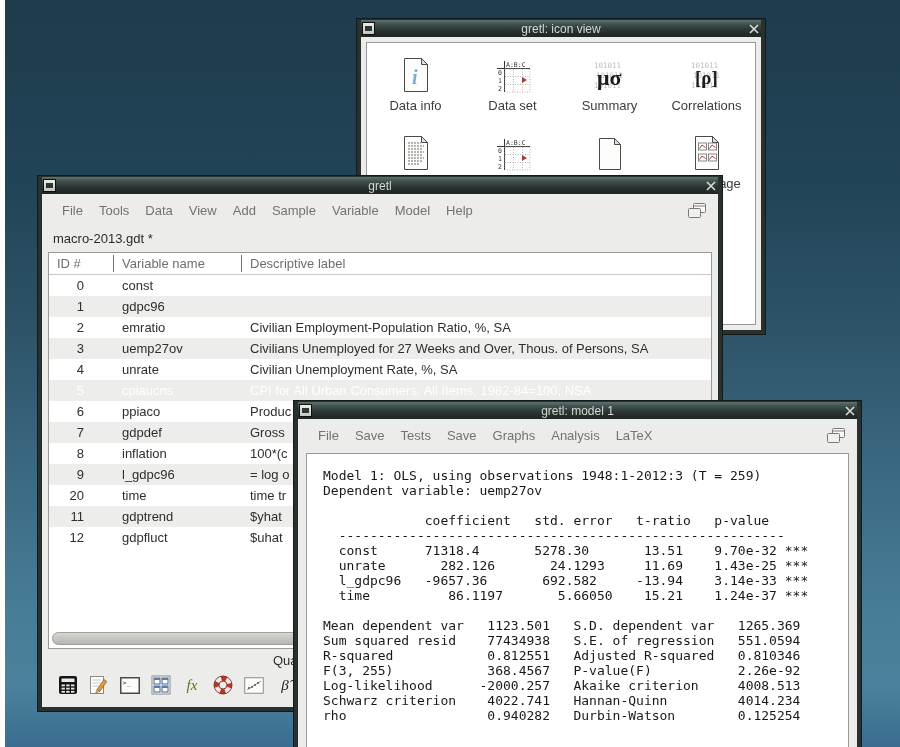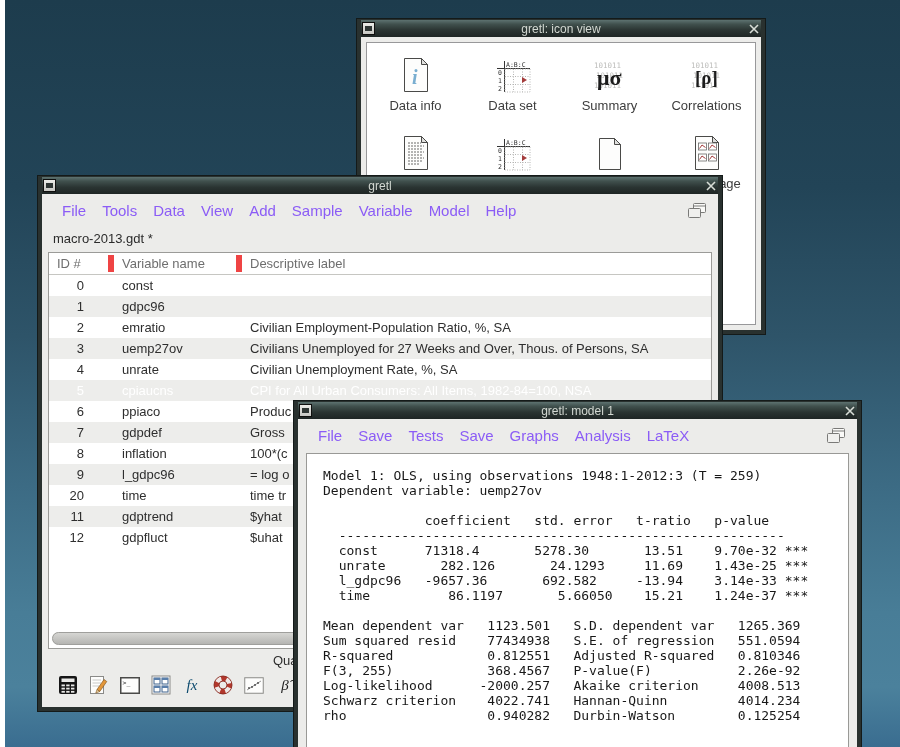--- a/index.html
+++ b/index.html
@@ -27,48 +27,48 @@
   
   .icon-client{padding:5px;}
   .icon-panel{flex:1;background:#fff;border:1px solid #98989a;display:grid;
     grid-template-columns:repeat(4,1fr);align-content:start;padding-top:10px;}
   .icell{height:78px;display:flex;flex-direction:column;align-items:center;gap:5px;}
   .iart{height:40px;display:flex;align-items:flex-end;justify-content:center;}
   .ilabel{font-size:13px;color:#3d3d3d;}
 
   
   .menubar{flex:0 0 32px;height:32px;display:flex;align-items:center;padding:0 12px;}
-  .mi{font-size:15px;color:#8b5cf6;padding:4px 8px;}
+  .mi{font-size:13px;color:#737373;padding:4px 8px;}
   .windows-btn{margin-left:auto;display:flex;align-items:center;}
 
   
   .dataset-label{flex:0 0 26px;line-height:26px;padding-left:11px;font-size:13px;color:#2b2b2b;}
   .table-panel{margin:0 6px;flex:0 0 397px;background:#fff;border:1px solid #9b9b98;
     display:flex;flex-direction:column;overflow:hidden;box-sizing:border-box;}
   .thead{flex:0 0 21px;display:flex;align-items:center;border-bottom:1px solid #c6c6c2;
     color:#6e6e6e;font-size:13px;}
-  .thead .th{border-right:6px solid #ef4444;height:17px;line-height:17px;box-sizing:border-box;}
+  .thead .th{border-right:1px solid #ef4444;height:17px;line-height:17px;box-sizing:border-box;}
   .thead .c1{text-align:left;padding-left:8px;padding-right:0;}
   .thead .c3{border-right:none;}
   .c1{width:65px;flex:0 0 65px;text-align:right;padding-right:30px;box-sizing:border-box;
       overflow:hidden;white-space:nowrap;}
   .c2{width:128px;flex:0 0 128px;padding-left:8px;box-sizing:border-box;overflow:hidden;white-space:nowrap;}
   .c3{flex:1;padding-left:8px;overflow:hidden;white-space:nowrap;}
   .tbody{display:flex;flex-direction:column;}
   .trow{flex:0 0 21px;height:21px;display:flex;align-items:center;font-size:13px;color:#2e2e2e;}
   .tbody .trow:nth-child(even){background:#ededeb;}
   .trow.sel{background:#3c78bc;color:#fff;}
   .hscroll{margin:auto 3px 3px 3px;height:13px;border-radius:7px;background:#e2e2de;}
   .hthumb{height:13px;width:99.5%;border-radius:7px;box-sizing:border-box;
     background:linear-gradient(#d6d6d3,#b5b5b2);border:1px solid #9f9f9c;}
   .status-row{flex:0 0 22px;display:flex;align-items:center;}
   .status-text{margin-left:231px;font-size:13px;color:#2e2e2e;white-space:nowrap;}
   .toolbar{flex:0 0 28px;display:flex;align-items:center;gap:7px;padding-left:14px;}
   .tbtn{width:24px;height:24px;display:flex;align-items:center;justify-content:center;}
-  .fx-glyph{font:italic 15px "Liberation Serif",serif;color:#0c4a6e;}
+  .fx-glyph{font:italic 15px "Liberation Serif",serif;color:#4d7c0f;}
   .beta-glyph{font:italic 15px "Liberation Serif",serif;color:#1d1d1d;}
 
   
   .output-panel{flex:1;margin:2px 8px 8px;background:#fff;border:1px solid #999996;
     padding:5px 7px;overflow:hidden;}
   .output{margin:9px;font:13px/15px "DejaVu Sans Mono",monospace;color:#181818;white-space:pre;}
 </style>
 </head>
 <body>
 

